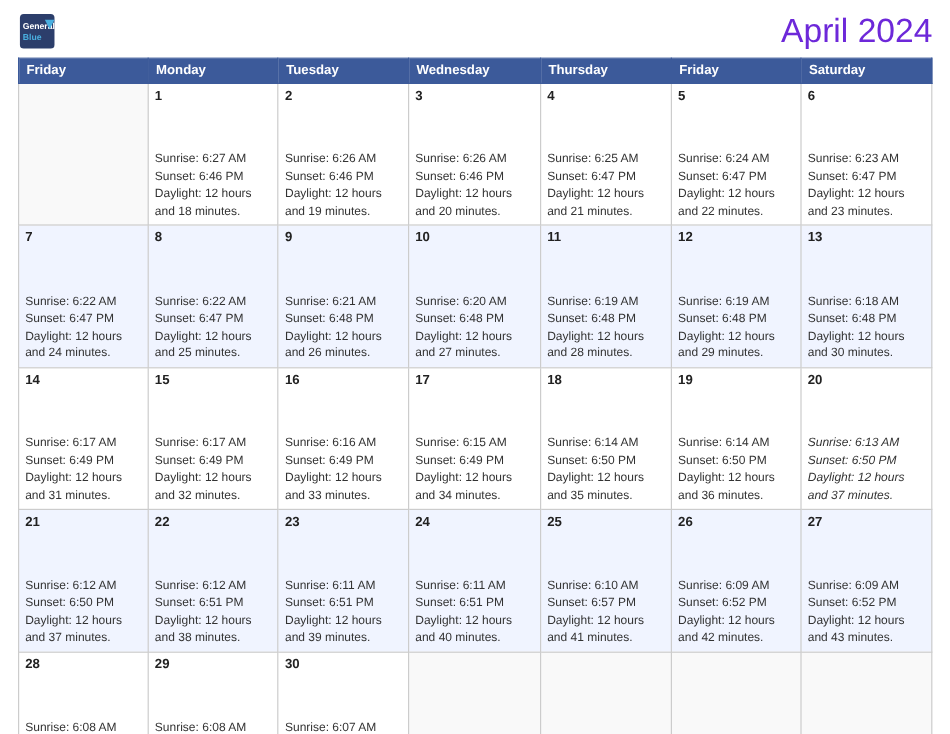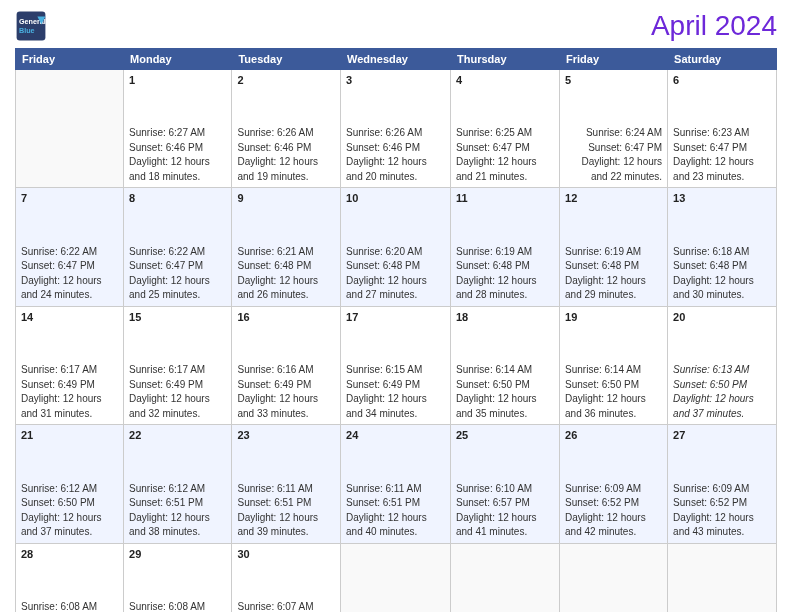--- a/index.html
+++ b/index.html
@@ -145,21 +145,21 @@
           </td>
           <td>
             <span class="day-num">4</span>
             <div class="day-info" style="white-space: pre-line;">Sunrise: 6:25 AM
 Sunset: 6:47 PM
 Daylight: 12 hours
 and 21 minutes.</div>
           </td>
           <td>
             <span class="day-num">5</span>
-            <div class="day-info" style="white-space: pre-line; text-align: right;">Sunrise: 6:24 AM
+            <div class="day-info" style="white-space: pre-line;">Sunrise: 6:24 AM
 Sunset: 6:47 PM
 Daylight: 12 hours
 and 22 minutes.</div>
           </td>
           <td>
             <span class="day-num">6</span>
             <div class="day-info" style="white-space: pre-line;">Sunrise: 6:23 AM
 Sunset: 6:47 PM
 Daylight: 12 hours
 and 23 minutes.</div>

